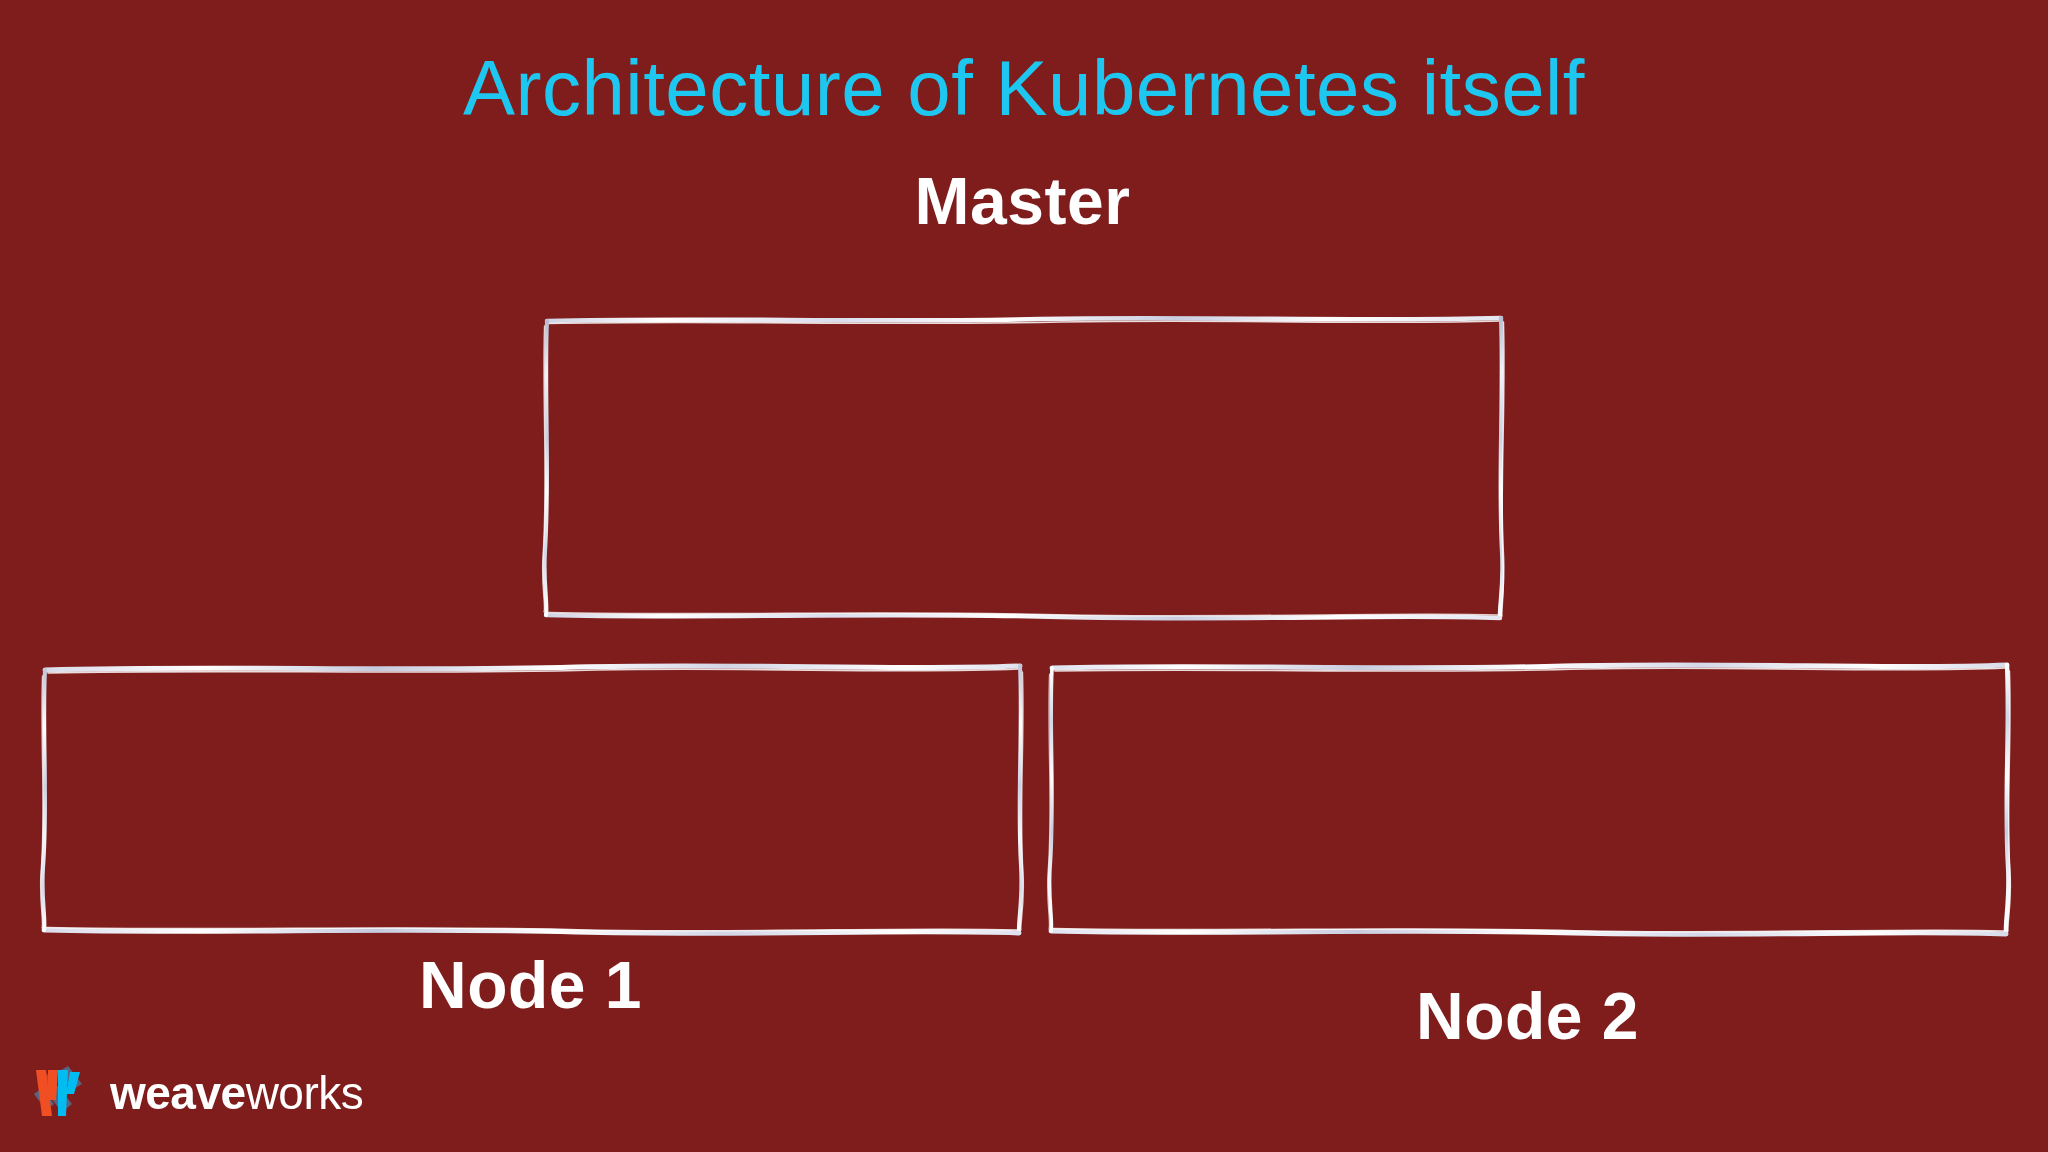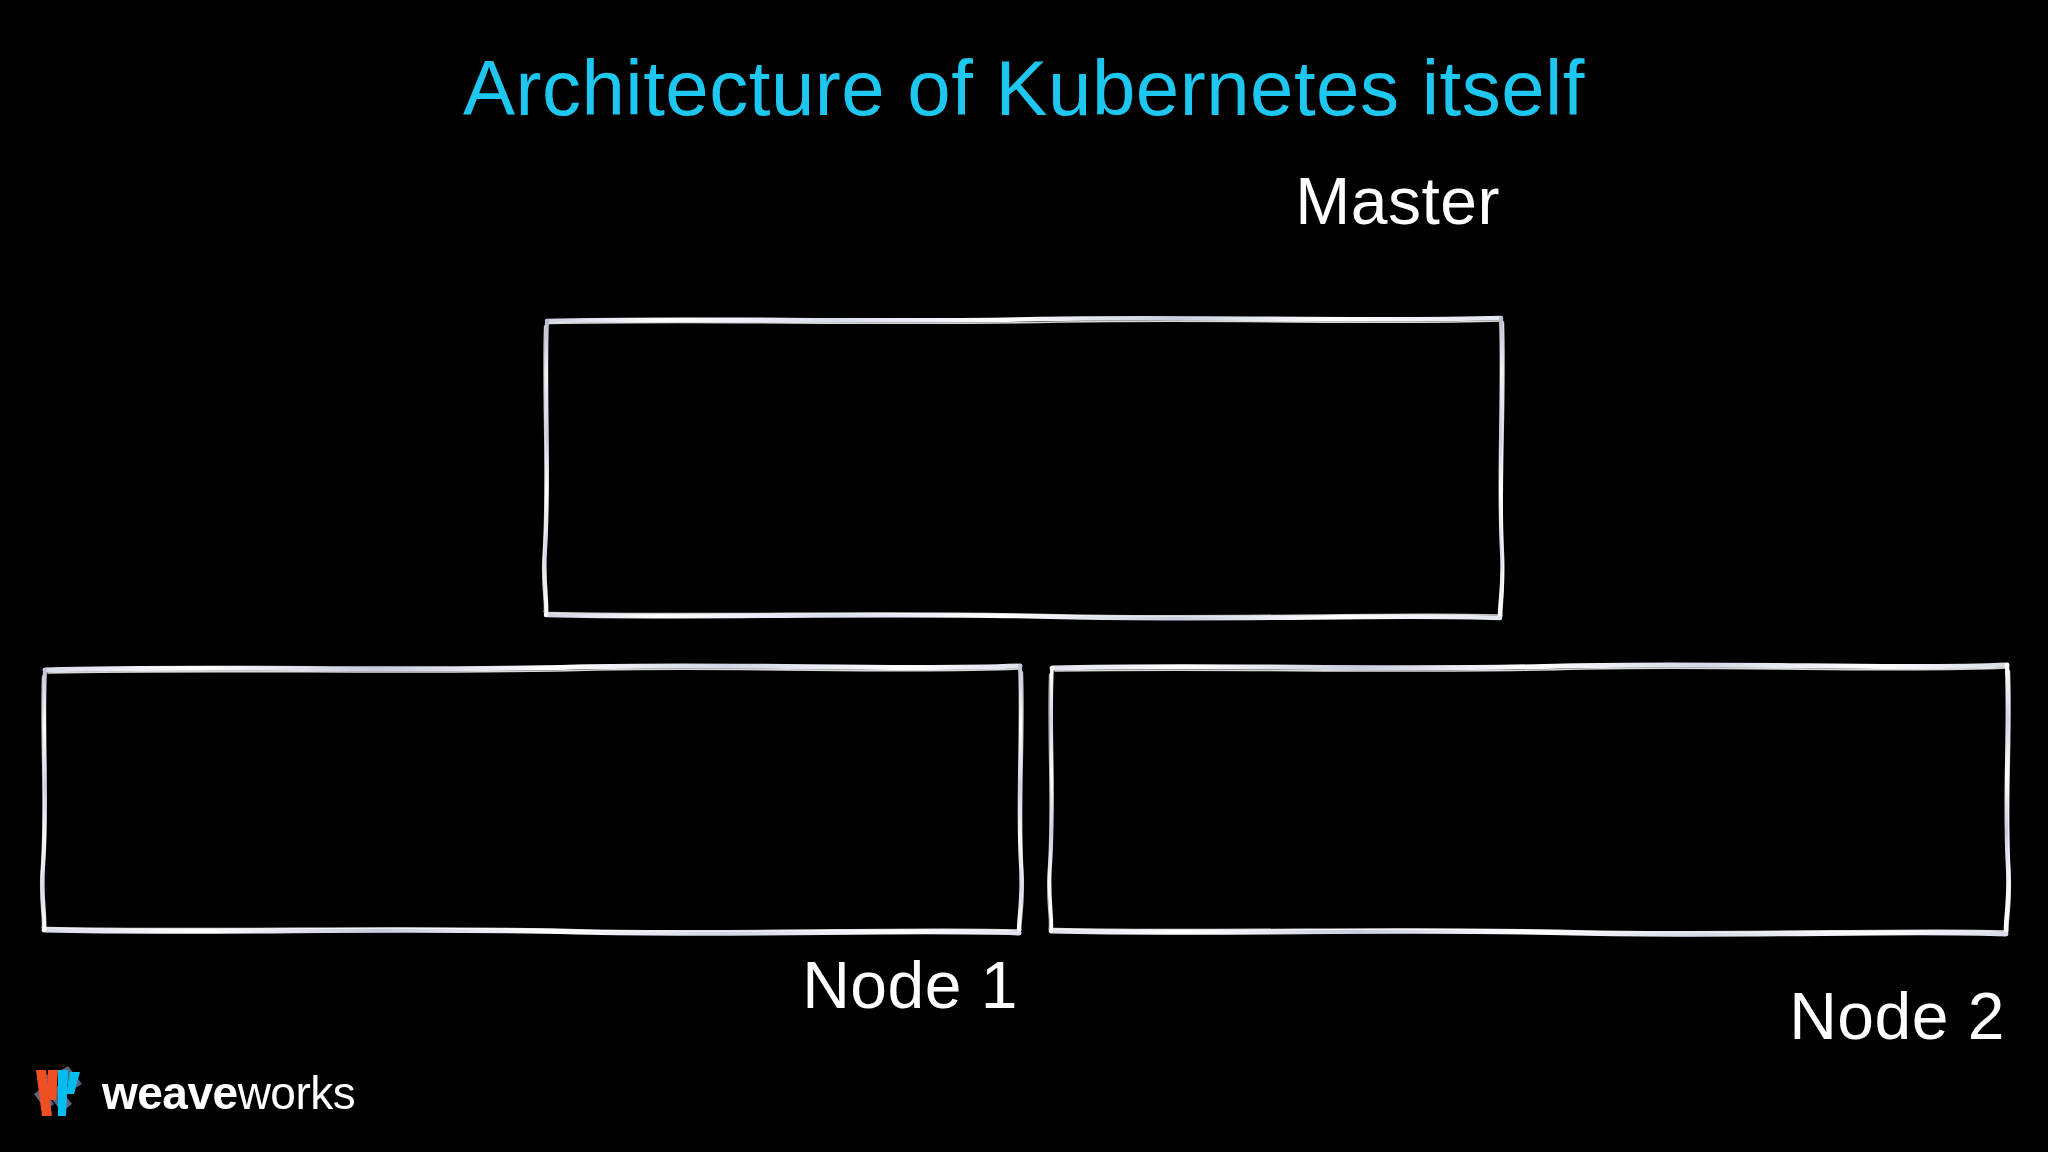--- a/index.html
+++ b/index.html
@@ -12,21 +12,21 @@
     height: 1152px;
     overflow: hidden;
     font-family: "Liberation Sans", sans-serif;
     background: #33304e;
   }
 
   #slide {
     position: relative;
     width: 2048px;
     height: 1152px;
-    background: #000000;
+    background: #7f1d1d;
     overflow: hidden;
   }
 
   
   #slide-title {
     position: absolute;
     left: 0;
     top: 48px;
     width: 2048px;
     text-align: center;
@@ -37,23 +37,23 @@
     line-height: 1.05;
     font-family: "Liberation Sans", sans-serif;
     white-space: nowrap;
   }
 
   
   .node-label {
     position: absolute;
     color: #ffffff;
     font-size: 66px;
-    font-weight: 400;
+    font-weight: 700;
     line-height: 1;
-    text-align: right;
+    text-align: center;
     letter-spacing: 0.5px;
     font-family: "Liberation Sans", sans-serif;
     white-space: nowrap;
   }
 
   #master-label {
     left: 545px;
     top: 168px;
     width: 955px;
   }
@@ -102,21 +102,21 @@
   }
 
   
   #brand-logo {
     position: absolute;
     left: 28px;
     top: 1056px;
     height: 74px;
     display: flex;
     align-items: center;
-    gap: 12px;
+    gap: 20px;
   }
 
   #brand-mark {
     width: 62px;
     height: 66px;
     flex: none;
   }
 
   #brand-wordmark {
     color: #ffffff;

